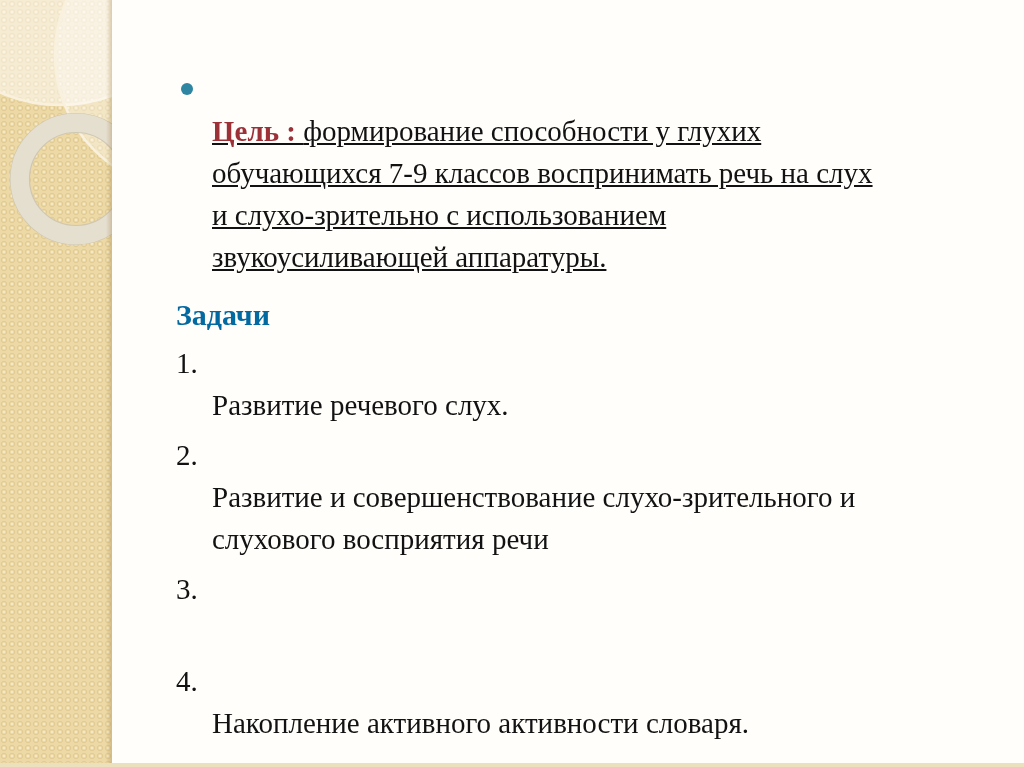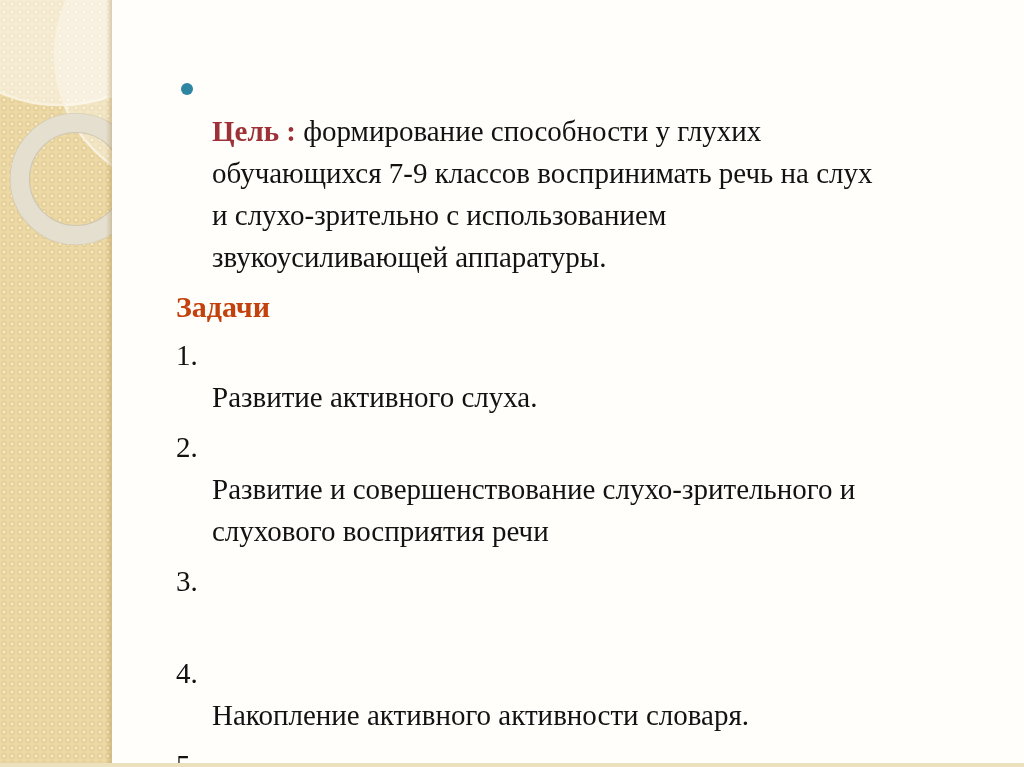--- a/index.html
+++ b/index.html
@@ -32,43 +32,44 @@
     position: absolute;
     left: 176px;
     top: 68px;
     width: 822px;
     font-size: 29px;
     line-height: 42px;
     color: #121212;
   }
   .goal {
     position: relative;
-    margin: 0 0 8px 0;
+    margin: 0 0 16px 0;
     padding-left: 36px;
     white-space: pre-line;
+    text-decoration: underline;
   }
   .goal-bullet {
     position: absolute;
     left: 5px;
     top: 15px;
     width: 12px;
     height: 12px;
     border-radius: 50%;
     background: #2e86a2;
   }
   .goal-label {
     font-weight: bold;
     color: #9d3138;
   }
   .tasks-heading {
     margin: 0 0 6px 0;
     font-size: 30px;
     line-height: 42px;
     font-weight: bold;
-    color: #c2410c;
+    color: #0369a1;
   }
   .tasks-list {
     margin: 0;
     padding: 0;
     list-style: none;
   }
   .tasks-list li {
     position: relative;
     margin: 0 0 8px 0;
     padding-left: 36px;
@@ -115,21 +116,21 @@
       <span class="goal-bullet"></span><span class="goal-label">Цель : </span><span>формирование способности у глухих
 обучающихся 7-9 классов воспринимать речь на слух
 и слухо-зрительно с использованием
 звукоусиливающей аппаратуры.</span>
     </p>
 
     <h2 class="tasks-heading">Задачи</h2>
 
     <ol class="tasks-list">
       <li>
-        <span class="task-number">1.</span><span>Развитие активного слуха.</span>
+        <span class="task-number">1.</span><span>Развитие речевого слух.</span>
       </li>
       <li>
         <span class="task-number">2.</span><span>Развитие и совершенствование слухо-зрительного и
 слухового восприятия речи</span>
       </li>
       <li>
         <span class="task-number">3.</span>
       </li>
       <li>
         <span class="task-number">4.</span><span>Накопление активного активности словаря.</span>

